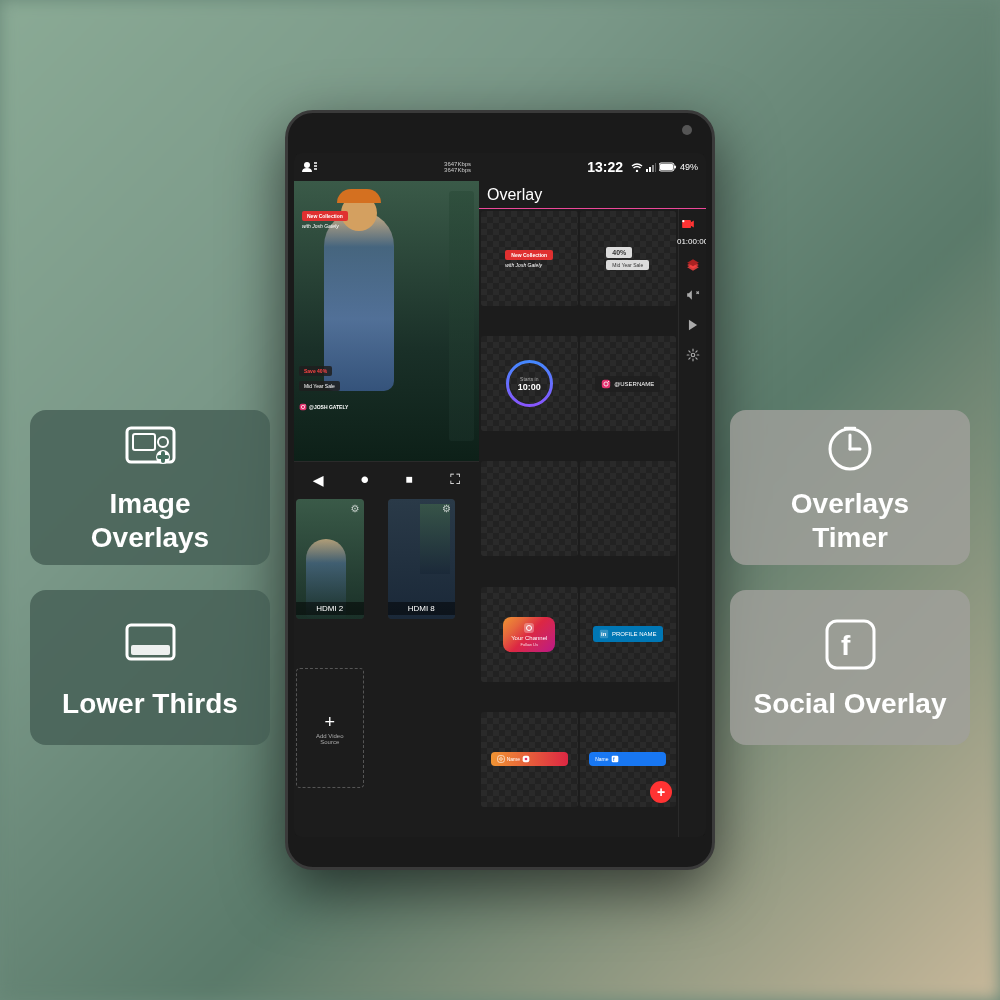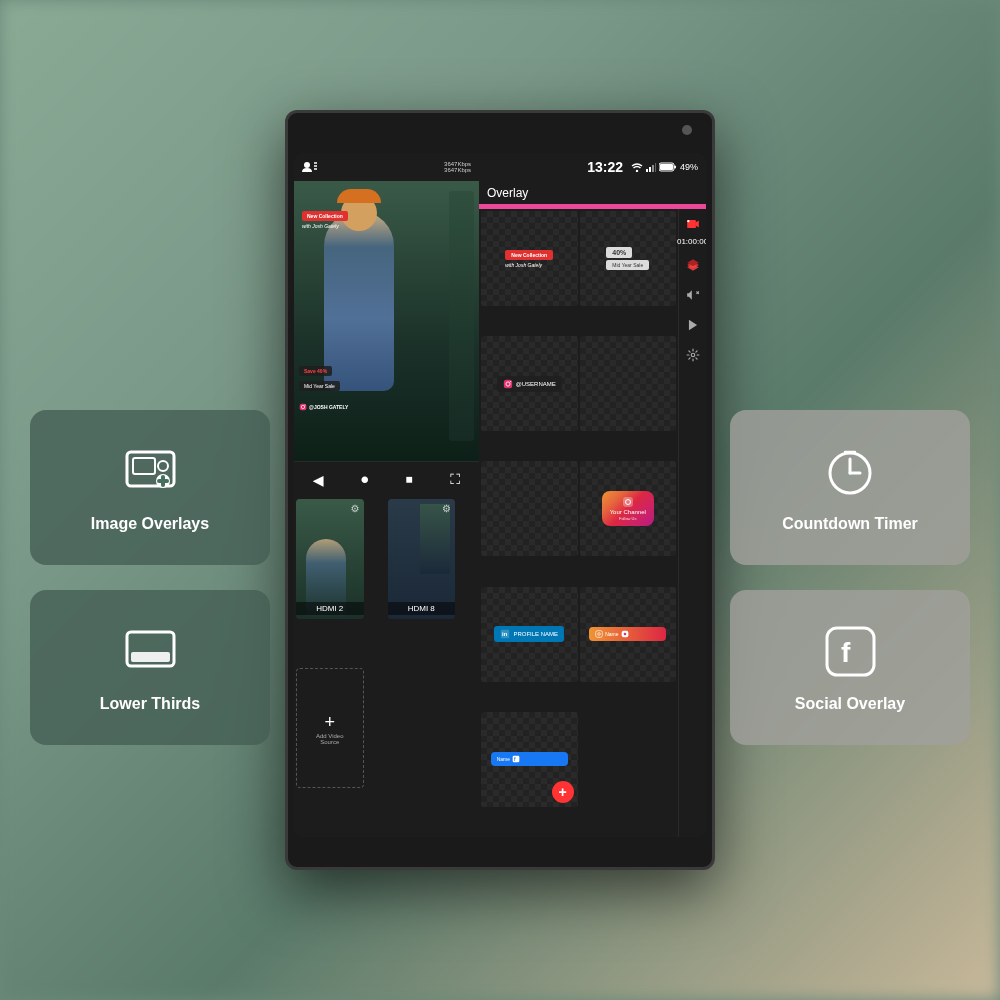--- a/index.html
+++ b/index.html
@@ -46,33 +46,33 @@
     .feature-card .card-icon {
       width: 60px;
       height: 60px;
       display: flex;
       align-items: center;
       justify-content: center;
     }
 
     .feature-card .card-label {
       color: white;
-      font-size: 16px;
+      font-size: 28px;
       font-weight: 700;
       text-align: center;
       line-height: 1.2;
     }
 
     
     .phone {
       position: relative;
       width: 430px;
       height: 760px;
       background: #1a1a1a;
-      border-radius: 12px;
+      border-radius: 28px;
       z-index: 5;
       box-shadow: 0 20px 60px rgba(0,0,0,0.6);
       overflow: hidden;
       border: 3px solid #3a3a3a;
       text-decoration: underline;
     }
 
     .phone-camera {
       position: absolute;
       top: 12px;
@@ -222,22 +222,22 @@
       flex-direction: column;
       background: #1c1c1c;
     }
 
     .overlay-header {
       height: 28px;
       display: flex;
       align-items: center;
       padding: 0 8px;
       color: white;
-      font-size: 12px;
-      border-bottom: 5px solid #ec4899;
+      font-size: 16px;
+      border-bottom: 1px solid #ec4899;
       flex-shrink: 0;
     }
 
     .overlay-grid {
       display: grid;
       grid-template-columns: 1fr 1fr;
       gap: 2px;
       padding: 2px;
       flex: 1;
       overflow-y: auto;
@@ -338,21 +338,21 @@
 
 <div class="feature-card light" style="right: 30px; top: 410px; width: 240px; height: 155px;">
   <div class="card-icon">
     <svg width="55" height="55" viewBox="0 0 55 55" fill="none">
       <circle cx="27" cy="29" r="20" stroke="white" stroke-width="3" fill="none"></circle>
       <line x1="27" y1="29" x2="27" y2="15" stroke="white" stroke-width="3" stroke-linecap="round"></line>
       <line x1="27" y1="29" x2="37" y2="29" stroke="white" stroke-width="3" stroke-linecap="round"></line>
       <line x1="22" y1="8" x2="32" y2="8" stroke="white" stroke-width="2.5" stroke-linecap="round"></line>
     </svg>
   </div>
-  <span class="card-label">Countdown Timer</span>
+  <span class="card-label">Overlays Timer</span>
 </div>
 
 <div class="feature-card" style="left: 30px; top: 590px; width: 240px; height: 155px;">
   <div class="card-icon">
     <svg width="55" height="55" viewBox="0 0 55 55" fill="none">
       <rect x="4" y="8" width="47" height="34" rx="4" stroke="white" stroke-width="3" fill="none"></rect>
       <rect x="8" y="28" width="39" height="10" rx="2" fill="white" opacity="0.9"></rect>
     </svg>
   </div>
   <span class="card-label">Lower Thirds</span>
@@ -501,20 +501,40 @@
               <div class="overlay-cell-content">
                 <div style="display:flex;flex-direction:column;gap:2px;align-items:flex-start;padding:4px;">
                   <div style="background:rgba(240,240,240,0.9);color:#333;font-size:7px;font-weight:900;padding:2px 6px;border-radius:2px;">40%</div>
                   <div style="background:rgba(240,240,240,0.9);color:#333;font-size:5px;padding:2px 6px;border-radius:2px;">Mid Year Sale</div>
                 </div>
               </div>
             </div>
 
             <div class="overlay-cell">
               <div class="overlay-cell-content">
+                <div style="position:relative;width:55px;height:55px;">
+                  <svg width="55" height="55" viewBox="0 0 55 55">
+                    <circle cx="27.5" cy="27.5" r="22" fill="none" stroke="#333" stroke-width="3"></circle>
+                    <circle cx="27.5" cy="27.5" r="22" fill="none" stroke="url(#grad1)" stroke-width="3" stroke-dasharray="138 0" stroke-linecap="round" transform="rotate(-90 27.5 27.5)"></circle>
+                    <defs>
+                      <linearGradient id="grad1" x1="0%" y1="0%" x2="100%" y2="0%">
+                        <stop offset="0%" style="stop-color:#8855ff"></stop>
+                        <stop offset="100%" style="stop-color:#4488ff"></stop>
+                      </linearGradient>
+                    </defs>
+                  </svg>
+                  <div style="position:absolute;inset:0;display:flex;flex-direction:column;align-items:center;justify-content:center;">
+                    <span style="font-size:5px;color:#aaa;">Starts in</span>
+                    <span style="font-size:9px;font-weight:bold;color:white;">10:00</span>
+                  </div>
+                </div>
+              </div>
+            </div>
+            <div class="overlay-cell">
+              <div class="overlay-cell-content">
                 <div style="background:rgba(30,30,30,0.85);color:white;font-size:6px;padding:3px 6px;border-radius:2px;display:flex;align-items:center;gap:3px;">
                   <svg width="10" height="10" viewBox="0 0 24 24">
                       <rect x="2" y="2" width="20" height="20" rx="6" fill="#e1306c"></rect>
                       <circle cx="12" cy="12" r="5" fill="none" stroke="white" stroke-width="2"></circle>
                       <circle cx="18" cy="6" r="1.5" fill="white"></circle>
                     </svg>
                   <span>@USERNAME</span>
                 </div>
               </div>
             </div>
@@ -574,21 +594,21 @@
                 </div>
               </div>
 
               <div style="position:absolute;right:4px;bottom:4px;width:22px;height:22px;background:#ff3333;border-radius:50%;display:flex;align-items:center;justify-content:center;color:white;font-size:14px;font-weight:bold;cursor:pointer;z-index:10;">+</div>
             </div>
 
           </div>
 
           <div class="sidebar-icons">
 
-            <div style="display:flex;flex-direction:column;align-items:center;">
+            <div style="display:flex;flex-direction:column;align-items:flex-start;">
               <div class="sidebar-icon active">
                 <svg width="14" height="14" viewBox="0 0 24 24" fill="#ff3333">
                     <rect x="2" y="5" width="15" height="14" rx="2" fill="#ff3333"></rect>
                     <polygon points="17,9 22,6 22,18 17,15" fill="#ff3333"></polygon>
                     <circle cx="4" cy="7" r="2" fill="white"></circle>
                   </svg>
               </div>
               <div class="timer-display">01:00:00</div>
             </div>
 

